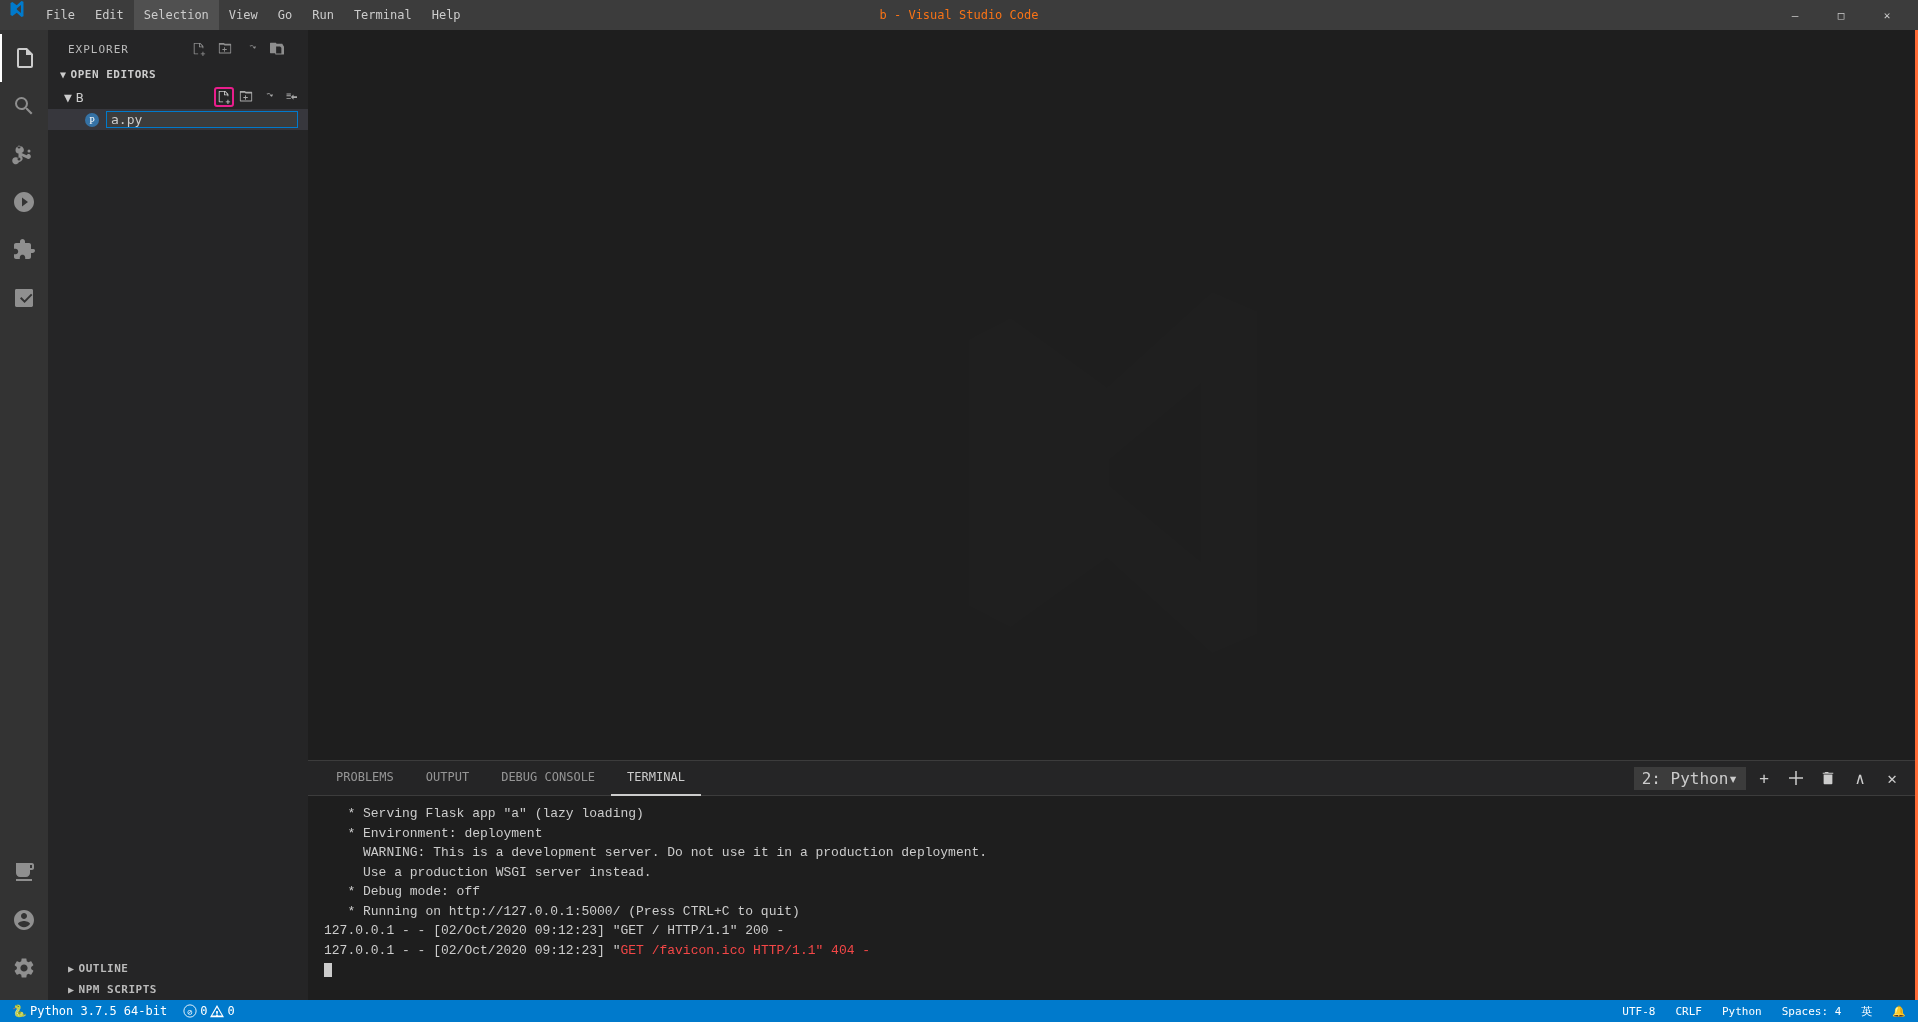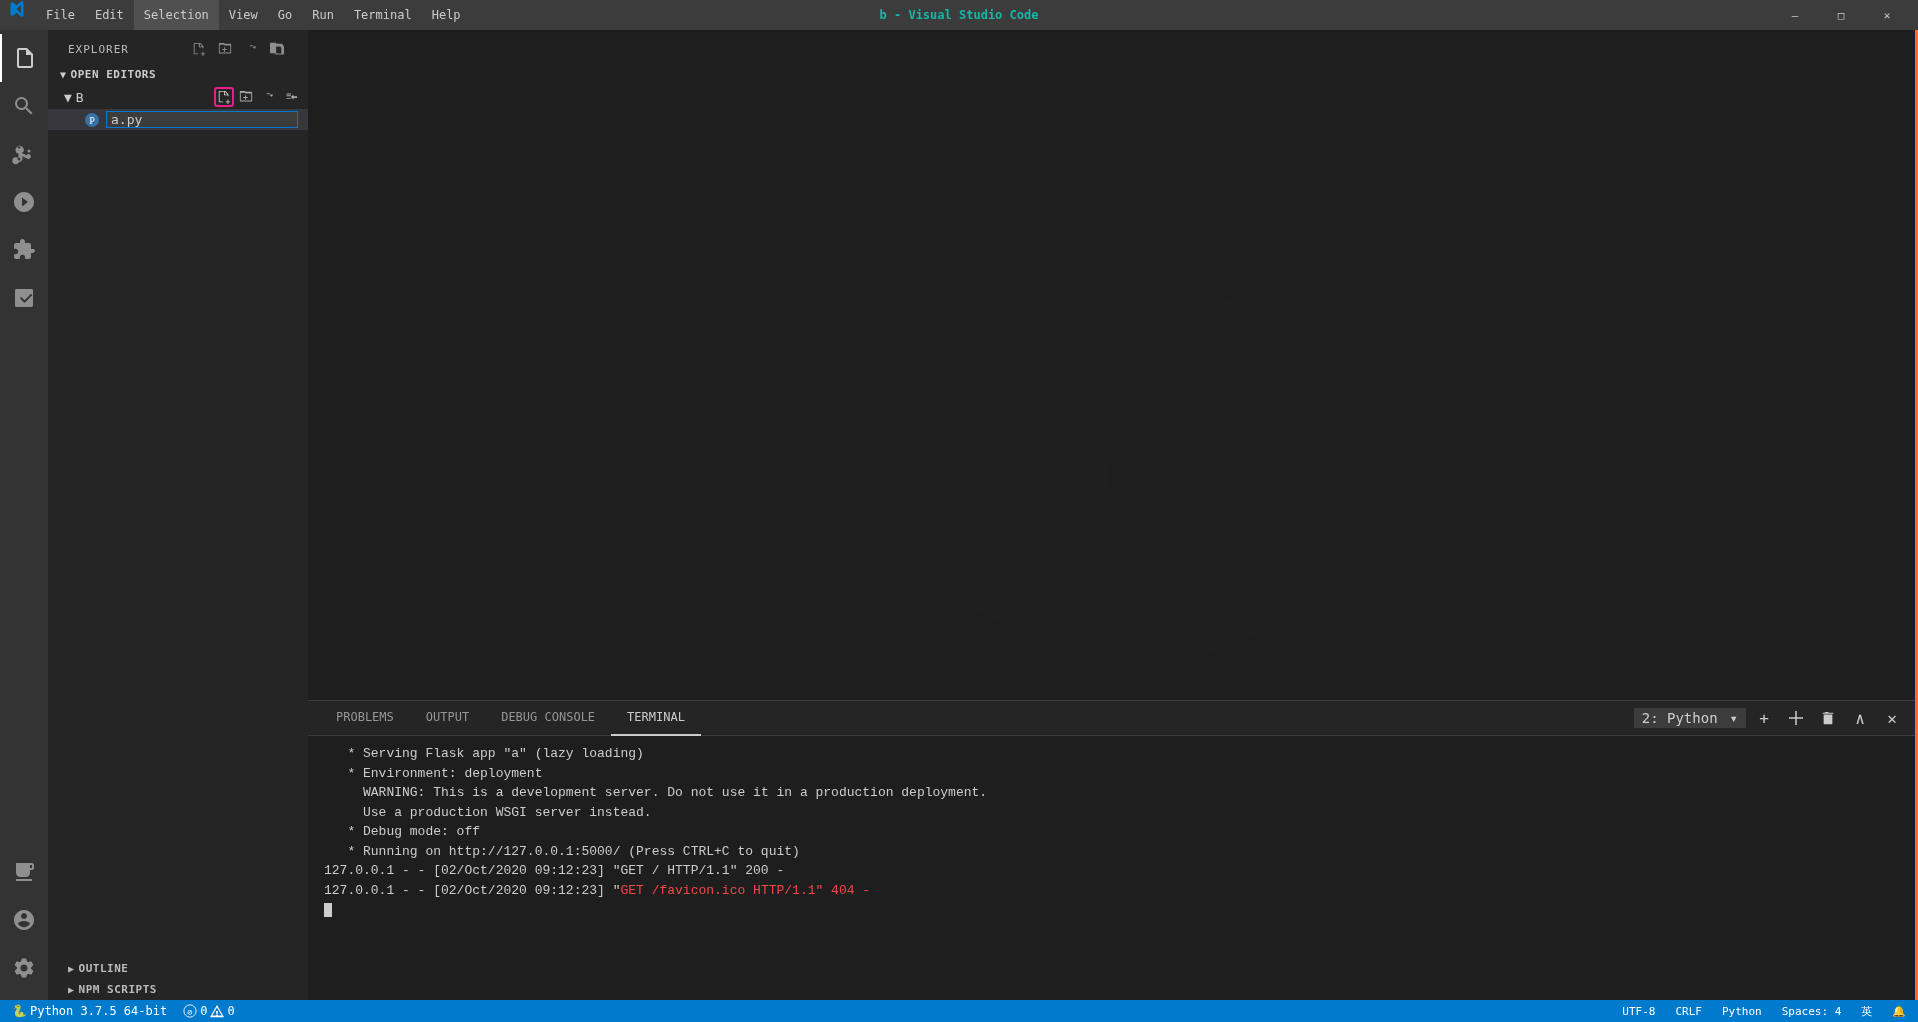--- a/index.html
+++ b/index.html
@@ -47,22 +47,21 @@
       display: flex;
       align-items: center;
     }
     .menu-item.active { background: #505050; }
 
     .title-bar-center {
       position: absolute;
       left: 50%;
       transform: translateX(-50%);
       font-size: 12px;
-      color: #14b8a6;
-      font-weight: bold;
+      color: #f97316;
     }
     .window-controls {
       display: flex;
       align-items: center;
       gap: 0;
     }
     .win-btn {
       width: 46px;
       height: 30px;
       display: flex;
@@ -261,21 +260,21 @@
     .vscode-watermark {
       position: absolute;
       top: 50%;
       left: 50%;
       transform: translate(-50%, -60%);
       opacity: 0.07;
     }
 
     
     .terminal-panel {
-      height: 300px;
+      height: 240px;
       background: #1e1e1e;
       border-top: 1px solid #3c3c3c;
       display: flex;
       flex-direction: column;
       flex-shrink: 0;
     }
     .terminal-tabs {
       display: flex;
       align-items: center;
       background: #252526;
@@ -301,27 +300,27 @@
     .terminal-tabs-right {
       margin-left: auto;
       display: flex;
       align-items: center;
       gap: 4px;
     }
     .terminal-selector {
       background: #3c3c3c;
       border: none;
       color: #cccccc;
-      font-size: 14px;
+      font-size: 16px;
       padding: 2px 8px;
       cursor: pointer;
       outline: none;
       display: flex;
       align-items: center;
-      gap: 12px;
+      gap: 0;
     }
     .terminal-btn {
       width: 28px;
       height: 28px;
       display: flex;
       align-items: center;
       justify-content: center;
       cursor: pointer;
       color: #cccccc;
       font-size: 16px;

